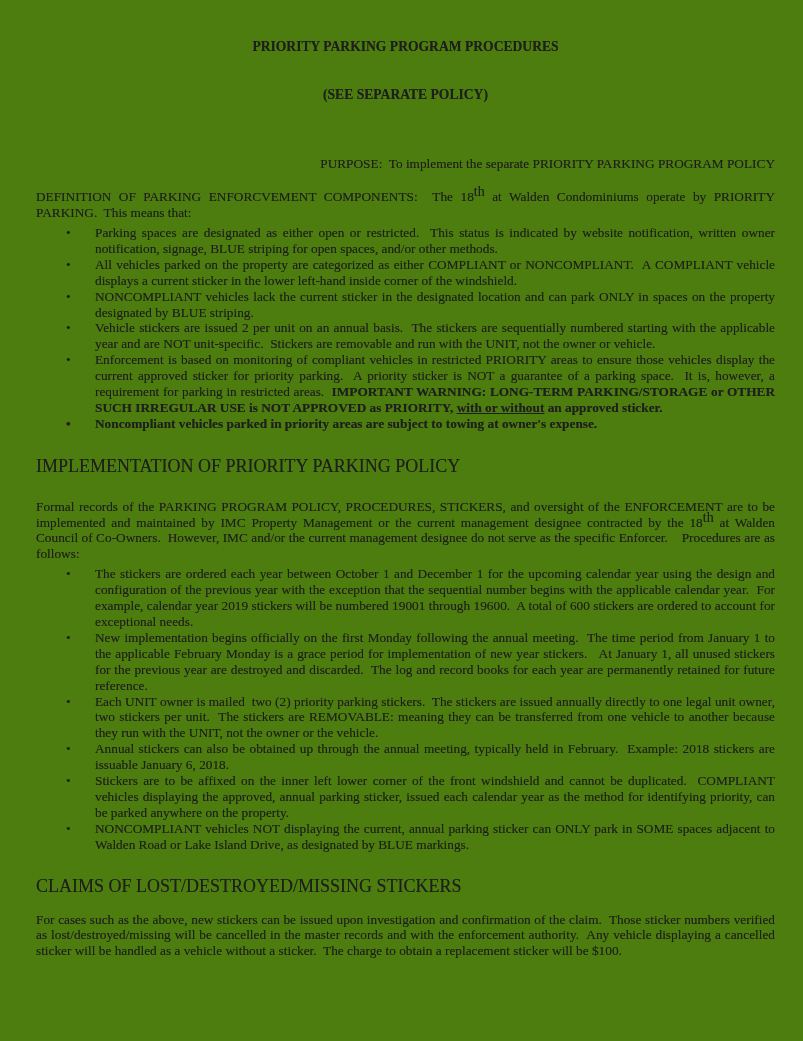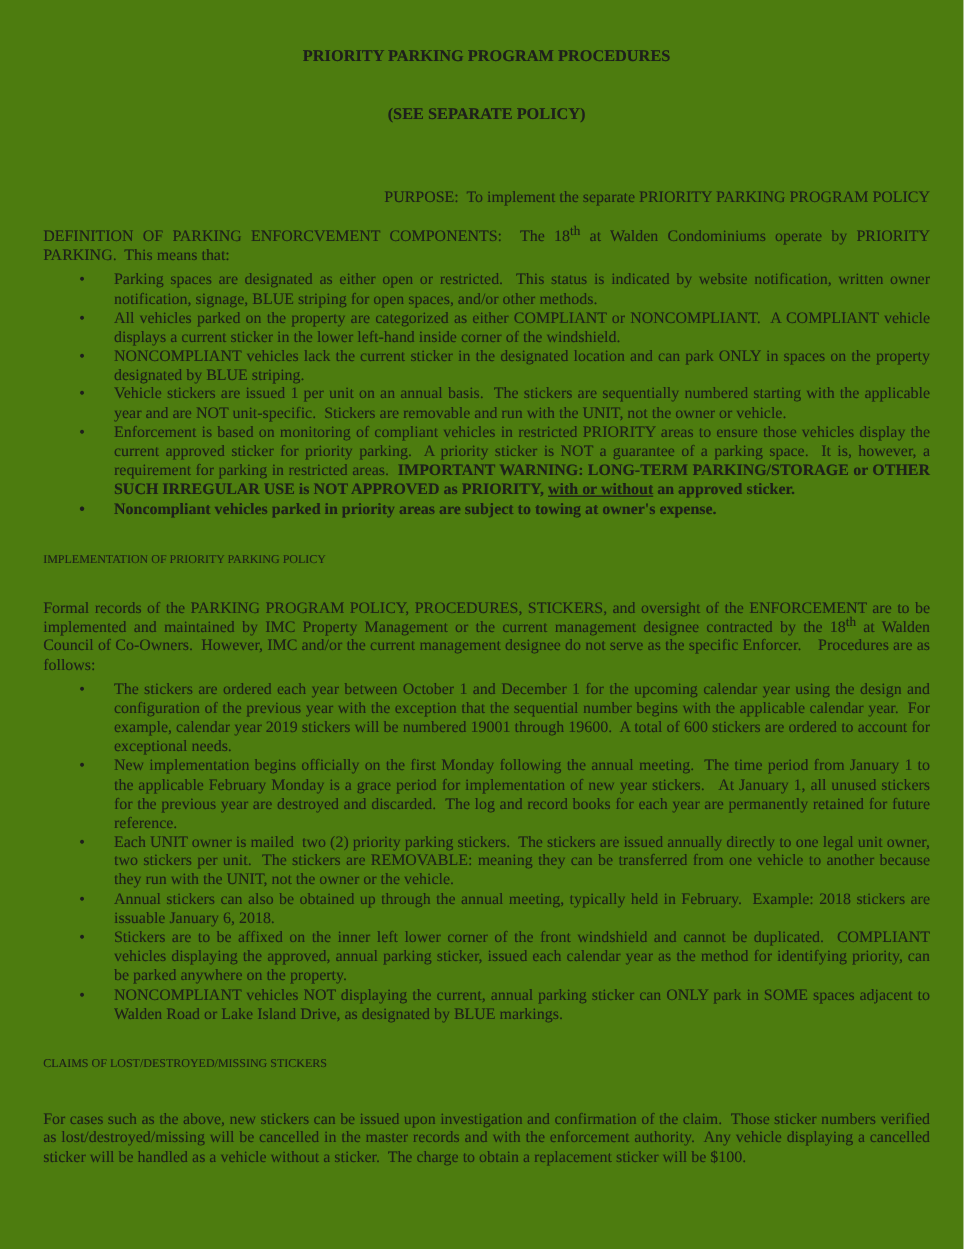--- a/index.html
+++ b/index.html
@@ -26,47 +26,47 @@
   }
   .para {
     margin: 0;
     text-align: justify;
     white-space: pre-wrap;
   }
   .purpose { margin-bottom: 17px; text-align: right; }
   .definition-intro { margin-bottom: 4px; }
   .section-heading {
     font-weight: normal;
-    font-size: 10px;
+    font-size: 18px;
     margin: 0;
     white-space: pre-wrap;
   }
   .heading-implementation { margin-top: 27px; margin-bottom: 17px; }
-  .heading-claims { margin-top: 26px; margin-bottom: 30px; }
+  .heading-claims { margin-top: 26px; margin-bottom: 17px; }
   .impl-intro { margin-bottom: 4px; margin-top: 24px; }
   ul.bullets {
     margin: 0;
     padding: 0;
     list-style: none;
   }
   ul.bullets li {
     position: relative;
     padding-left: 59px;
     text-align: justify;
     white-space: pre-wrap;
   }
   ul.bullets li::before {
     content: "\2022";
     position: absolute;
     left: 30px;
     top: 0;
   }
   li.bold-item, b { font-weight: bold; }
   sup {
-    font-size: 11px;
+    font-size: 14px;
     line-height: 0;
     vertical-align: super;
   }
   u { text-decoration: underline; }
 </style>
 </head>
 <body>
 
 <div class="page">
 
@@ -76,21 +76,21 @@
   </div>
 
   <p class="para purpose">PURPOSE:  To implement the separate PRIORITY PARKING PROGRAM POLICY</p>
 
   <p class="para definition-intro"><span>DEFINITION OF PARKING ENFORCVEMENT COMPONENTS:  The 18</span><sup>th</sup><span> at Walden Condominiums operate by PRIORITY PARKING.  This means that:</span></p>
 
   <ul class="bullets">
     <li>Parking spaces are designated as either open or restricted.  This status is indicated by website notification, written owner notification, signage, BLUE striping for open spaces, and/or other methods.</li>
     <li>All vehicles parked on the property are categorized as either COMPLIANT or NONCOMPLIANT.  A COMPLIANT vehicle displays a current sticker in the lower left-hand inside corner of the windshield.</li>
     <li>NONCOMPLIANT vehicles lack the current sticker in the designated location and can park ONLY in spaces on the property designated by BLUE striping.</li>
-    <li>Vehicle stickers are issued 1 per unit on an annual basis.  The stickers are sequentially numbered starting with the applicable year and are NOT unit-specific.  Stickers are removable and run with the UNIT, not the owner or vehicle.</li>
+    <li>Vehicle stickers are issued 2 per unit on an annual basis.  The stickers are sequentially numbered starting with the applicable year and are NOT unit-specific.  Stickers are removable and run with the UNIT, not the owner or vehicle.</li>
     <li><span>Enforcement is based on monitoring of compliant vehicles in restricted PRIORITY areas to ensure those vehicles display the current approved sticker for priority parking.  A priority sticker is NOT a guarantee of a parking space.  It is, however, a requirement for parking in restricted areas.  </span><b>IMPORTANT WARNING: LONG-TERM PARKING/STORAGE or OTHER SUCH IRREGULAR USE is NOT APPROVED as PRIORITY, </b><b><u>with or without</u></b><b> an approved sticker.</b></li>
     <li class="bold-item">Noncompliant vehicles parked in priority areas are subject to towing at owner's expense.</li>
   </ul>
 
   <h2 class="section-heading heading-implementation">IMPLEMENTATION OF PRIORITY PARKING POLICY</h2>
 
   <p class="para impl-intro"><span>Formal records of the PARKING PROGRAM POLICY, PROCEDURES, STICKERS, and oversight of the ENFORCEMENT are to be implemented and maintained by IMC Property Management or the current management designee contracted by the 18</span><sup>th</sup><span> at Walden Council of Co-Owners.  However, IMC and/or the current management designee do not serve as the specific Enforcer.    Procedures are as follows:</span></p>
 
   <ul class="bullets">
     <li>The stickers are ordered each year between October 1 and December 1 for the upcoming calendar year using the design and configuration of the previous year with the exception that the sequential number begins with the applicable calendar year.  For example, calendar year 2019 stickers will be numbered 19001 through 19600.  A total of 600 stickers are ordered to account for exceptional needs.</li>

